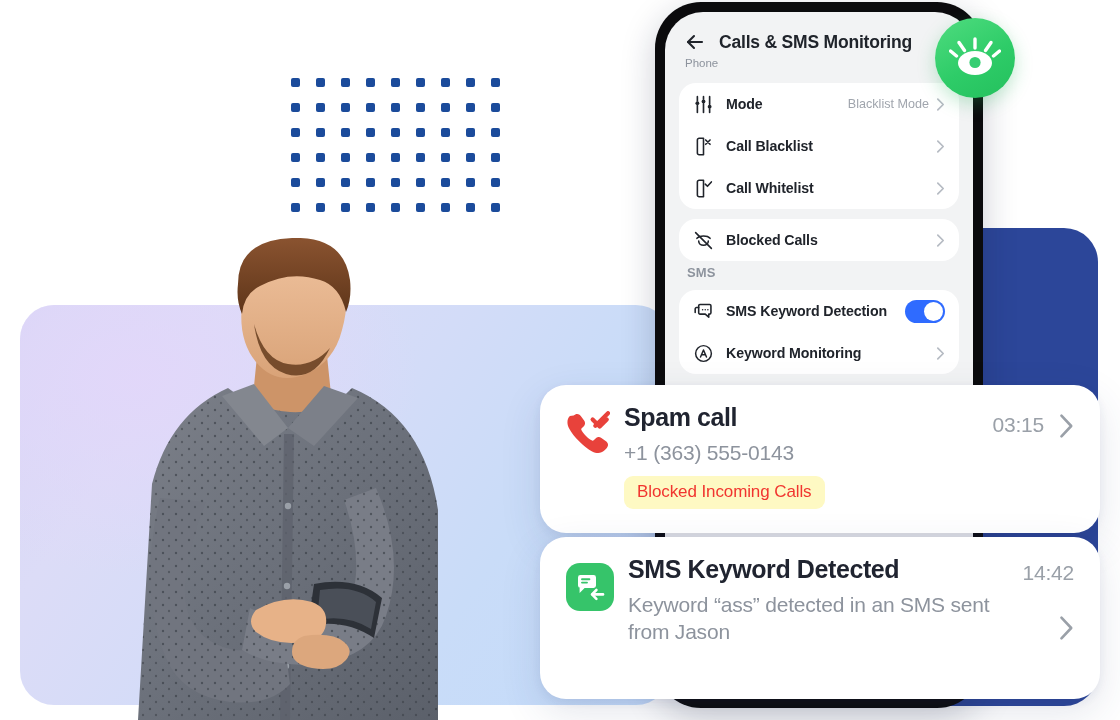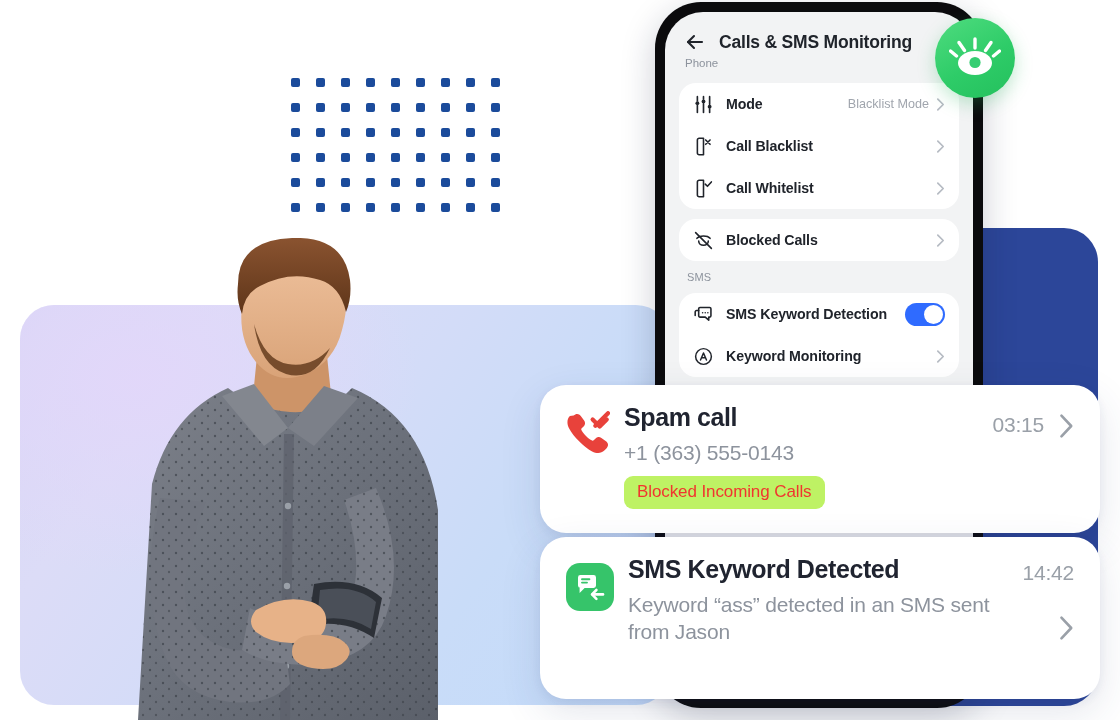--- a/index.html
+++ b/index.html
@@ -97,22 +97,22 @@
     display: flex; align-items: center;
     height: 42px;
     padding: 0 14px 0 14px;
   }
   .ph-row .ic { width: 21px; height: 21px; flex: 0 0 21px; margin-right: 12px; }
   .ph-row .lbl { font-size: 14.2px; font-weight: 700; color: #20242b; letter-spacing: -0.1px; }
   .ph-row .val { margin-left: auto; font-size: 12.6px; color: #a0a5ad; padding-right: 7px; }
   .ph-row .chev { width: 9px; height: 15px; margin-left: auto; }
   .ph-row .val + .chev { margin-left: 0; }
   .ph-sectionlabel {
-    margin: 10px 0 2px 22px;
-    font-size: 11px; color: #8d939d; font-weight: 400; letter-spacing: .1px;
+    margin: 4px 0 2px 22px;
+    font-size: 13px; color: #8d939d; font-weight: 700; letter-spacing: .1px;
   }
   .toggle {
     margin-left: auto;
     width: 40px; height: 23px; border-radius: 12px; background: #2F6BFF;
     position: relative; flex: 0 0 40px;
   }
   .toggle .knob {
     position: absolute; right: 2px; top: 2px;
     width: 19px; height: 19px; border-radius: 50%; background: #fff;
   }
@@ -143,21 +143,21 @@
   .notif .n-title {
     font-size: 25px; font-weight: 700; color: #202430; letter-spacing: -.4px;
     line-height: 1.15;
   }
   .notif .n-sub {
     margin-top: 7px;
     font-size: 21px; color: #8d939d; letter-spacing: -.2px; line-height: 1.3;
   }
   .notif .n-badge {
     display: inline-block; margin-top: 10px;
-    background: #bef264; color: #f1352f;
+    background: #fef9c3; color: #f1352f;
     font-size: 17px; font-weight: 500; letter-spacing: -.1px;
     padding: 6px 13px 7px 13px; border-radius: 9px;
   }
   .notif .n-right {
     flex: 0 0 auto; display: flex; align-items: center; gap: 14px;
     padding-right: 26px;
   }
   #notif-call .n-right { padding-top: 28px; align-items: flex-start; }
   #notif-sms  .n-right { flex-direction: column; align-items: flex-end; padding-top: 24px; gap: 30px; }
   .notif .n-time { font-size: 21px; color: #9aa0a8; letter-spacing: -.2px; }

